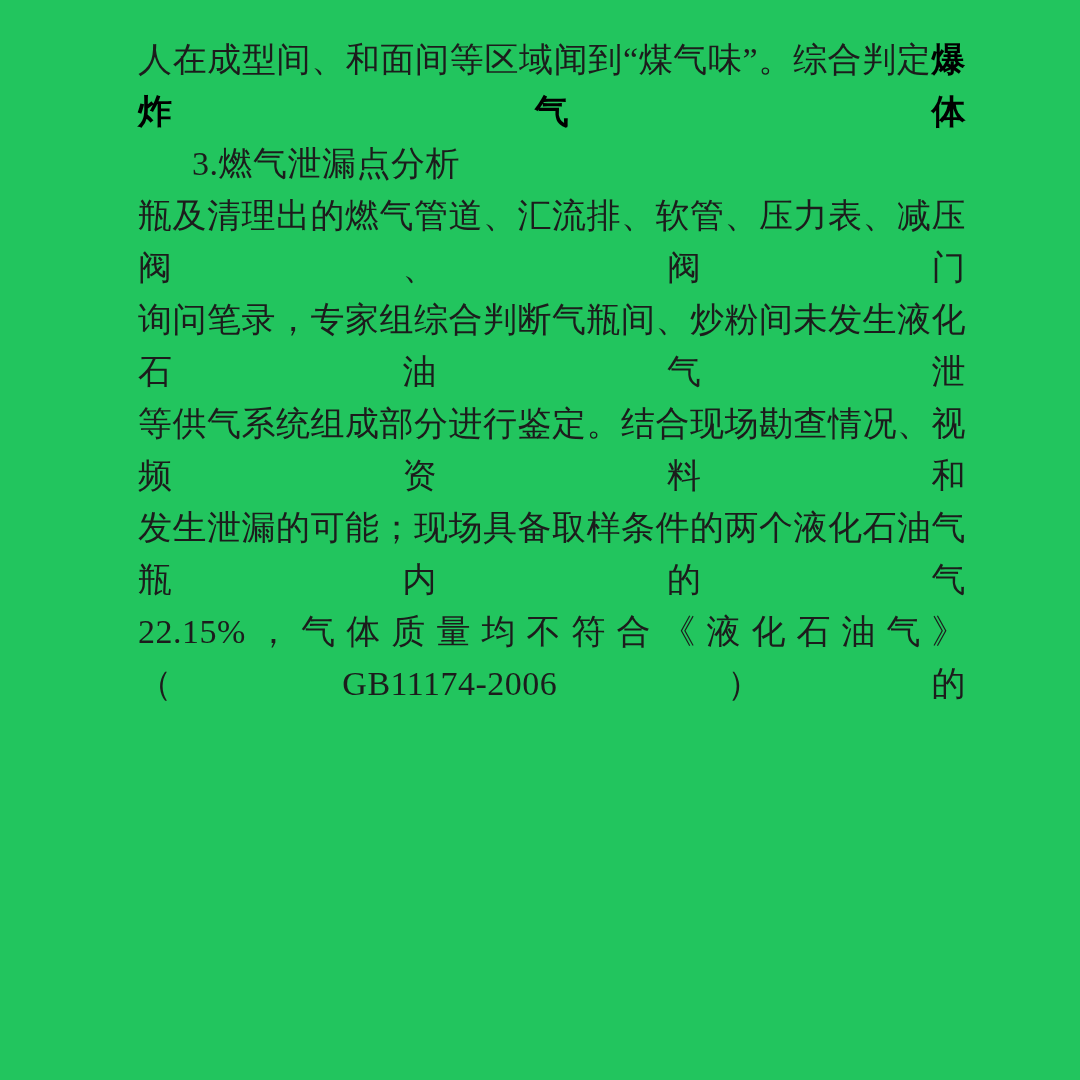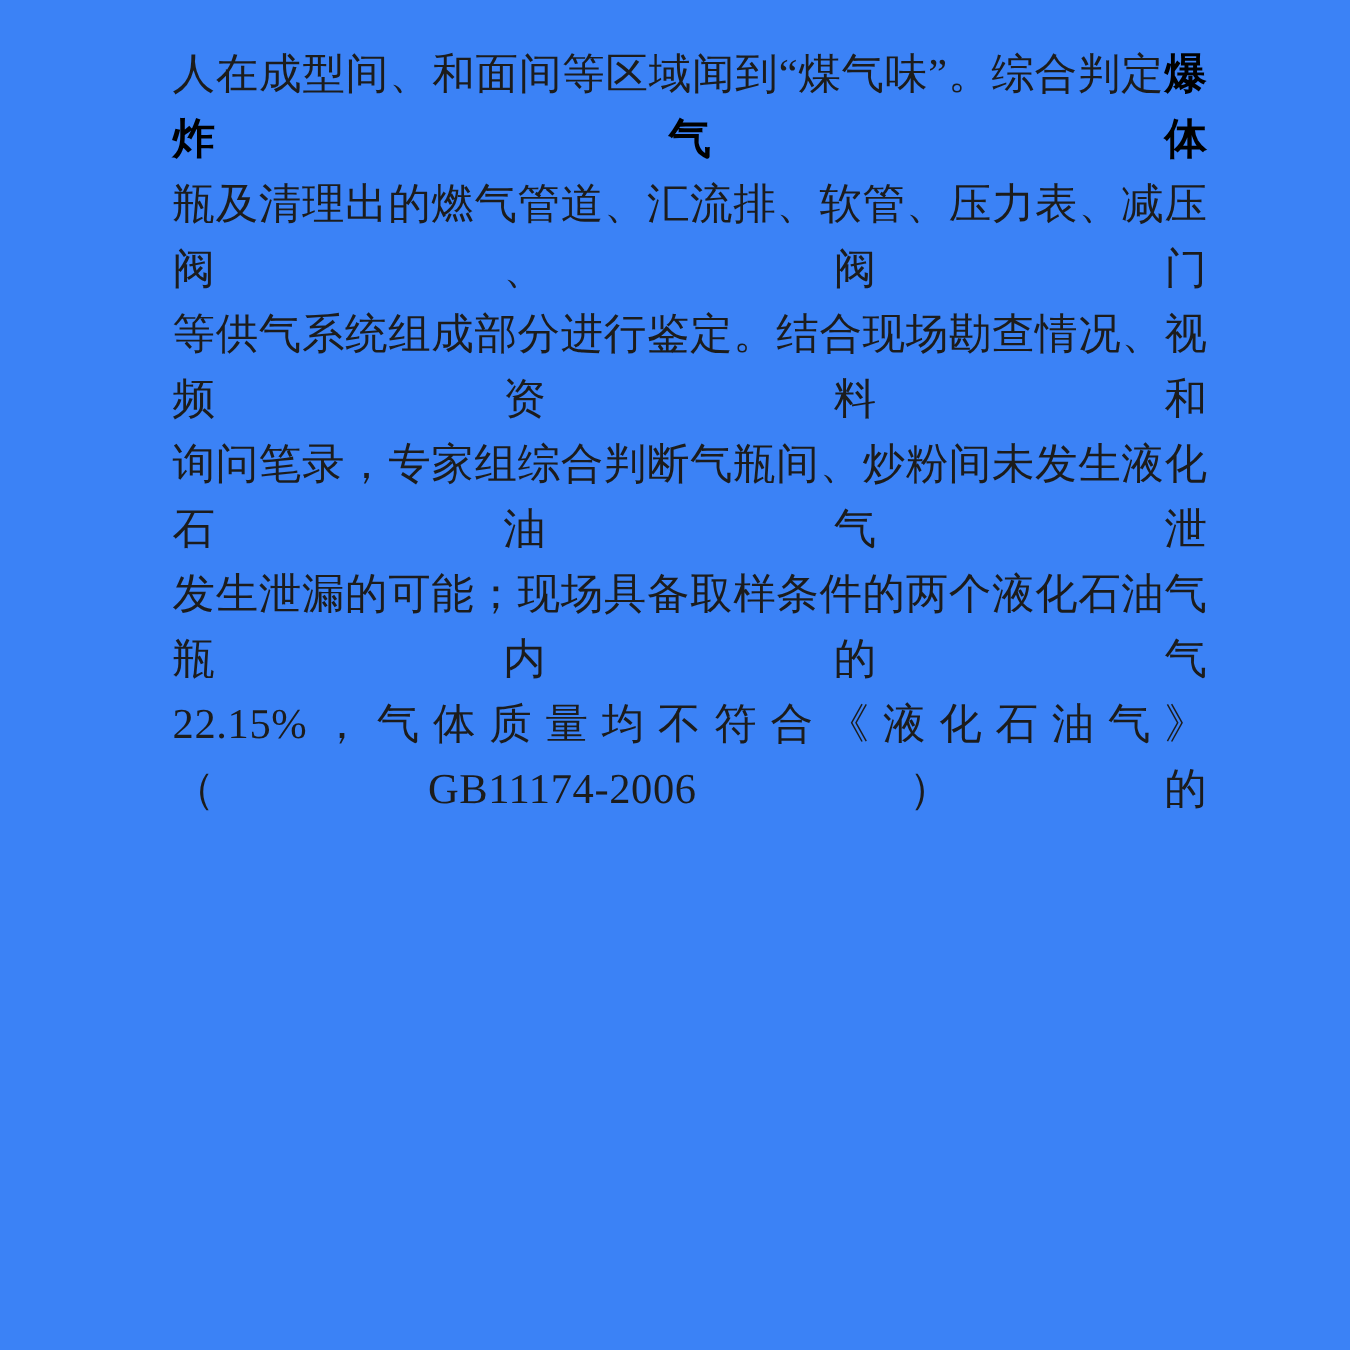--- a/index.html
+++ b/index.html
@@ -10,21 +10,21 @@
   body {
     width: 1080px;
     height: 1080px;
     position: relative;
     overflow: hidden;
     font-family: "Liberation Serif", "DejaVu Serif", serif;
   }
   .page {
     position: absolute;
     inset: 0;
-    background: #3b82f6;
+    background: #22c55e;
   }
   .text-column {
     position: absolute;
     left: 138px;
     top: 34px;
     width: 828px;
     color: #1c1c1c;
     font-size: 34px;
     line-height: 52px;
     letter-spacing: 0.5px;
@@ -46,20 +46,21 @@
     font-weight: bold;
     color: #000000;
   }
 </style>
 </head>
 <body>
 
 <div class="page">
   <div class="text-column">
       <div class="line j"><span>人在成型间、和面间等区域闻到“煤气味”。综合判定</span><span class="b">爆炸气体</span></div>
+      <div class="line head-ind"><span>3.燃气泄漏点分析</span></div>
       <div class="line j"><span>瓶及清理出的燃气管道、汇流排、软管、压力表、减压阀、阀门</span></div>
+      <div class="line j"><span>询问笔录，专家组综合判断气瓶间、炒粉间未发生液化石油气泄</span></div>
       <div class="line j"><span>等供气系统组成部分进行鉴定。结合现场勘查情况、视频资料和</span></div>
-      <div class="line j"><span>询问笔录，专家组综合判断气瓶间、炒粉间未发生液化石油气泄</span></div>
       <div class="line j"><span>发生泄漏的可能；现场具备取样条件的两个液化石油气瓶内的气</span></div>
       <div class="line j"><span>22.15%，气体质量均不符合《液化石油气》（GB11174-2006）的</span></div>
       <div class="line"></div>
     </div>
 </div>
 
 </body></html>

